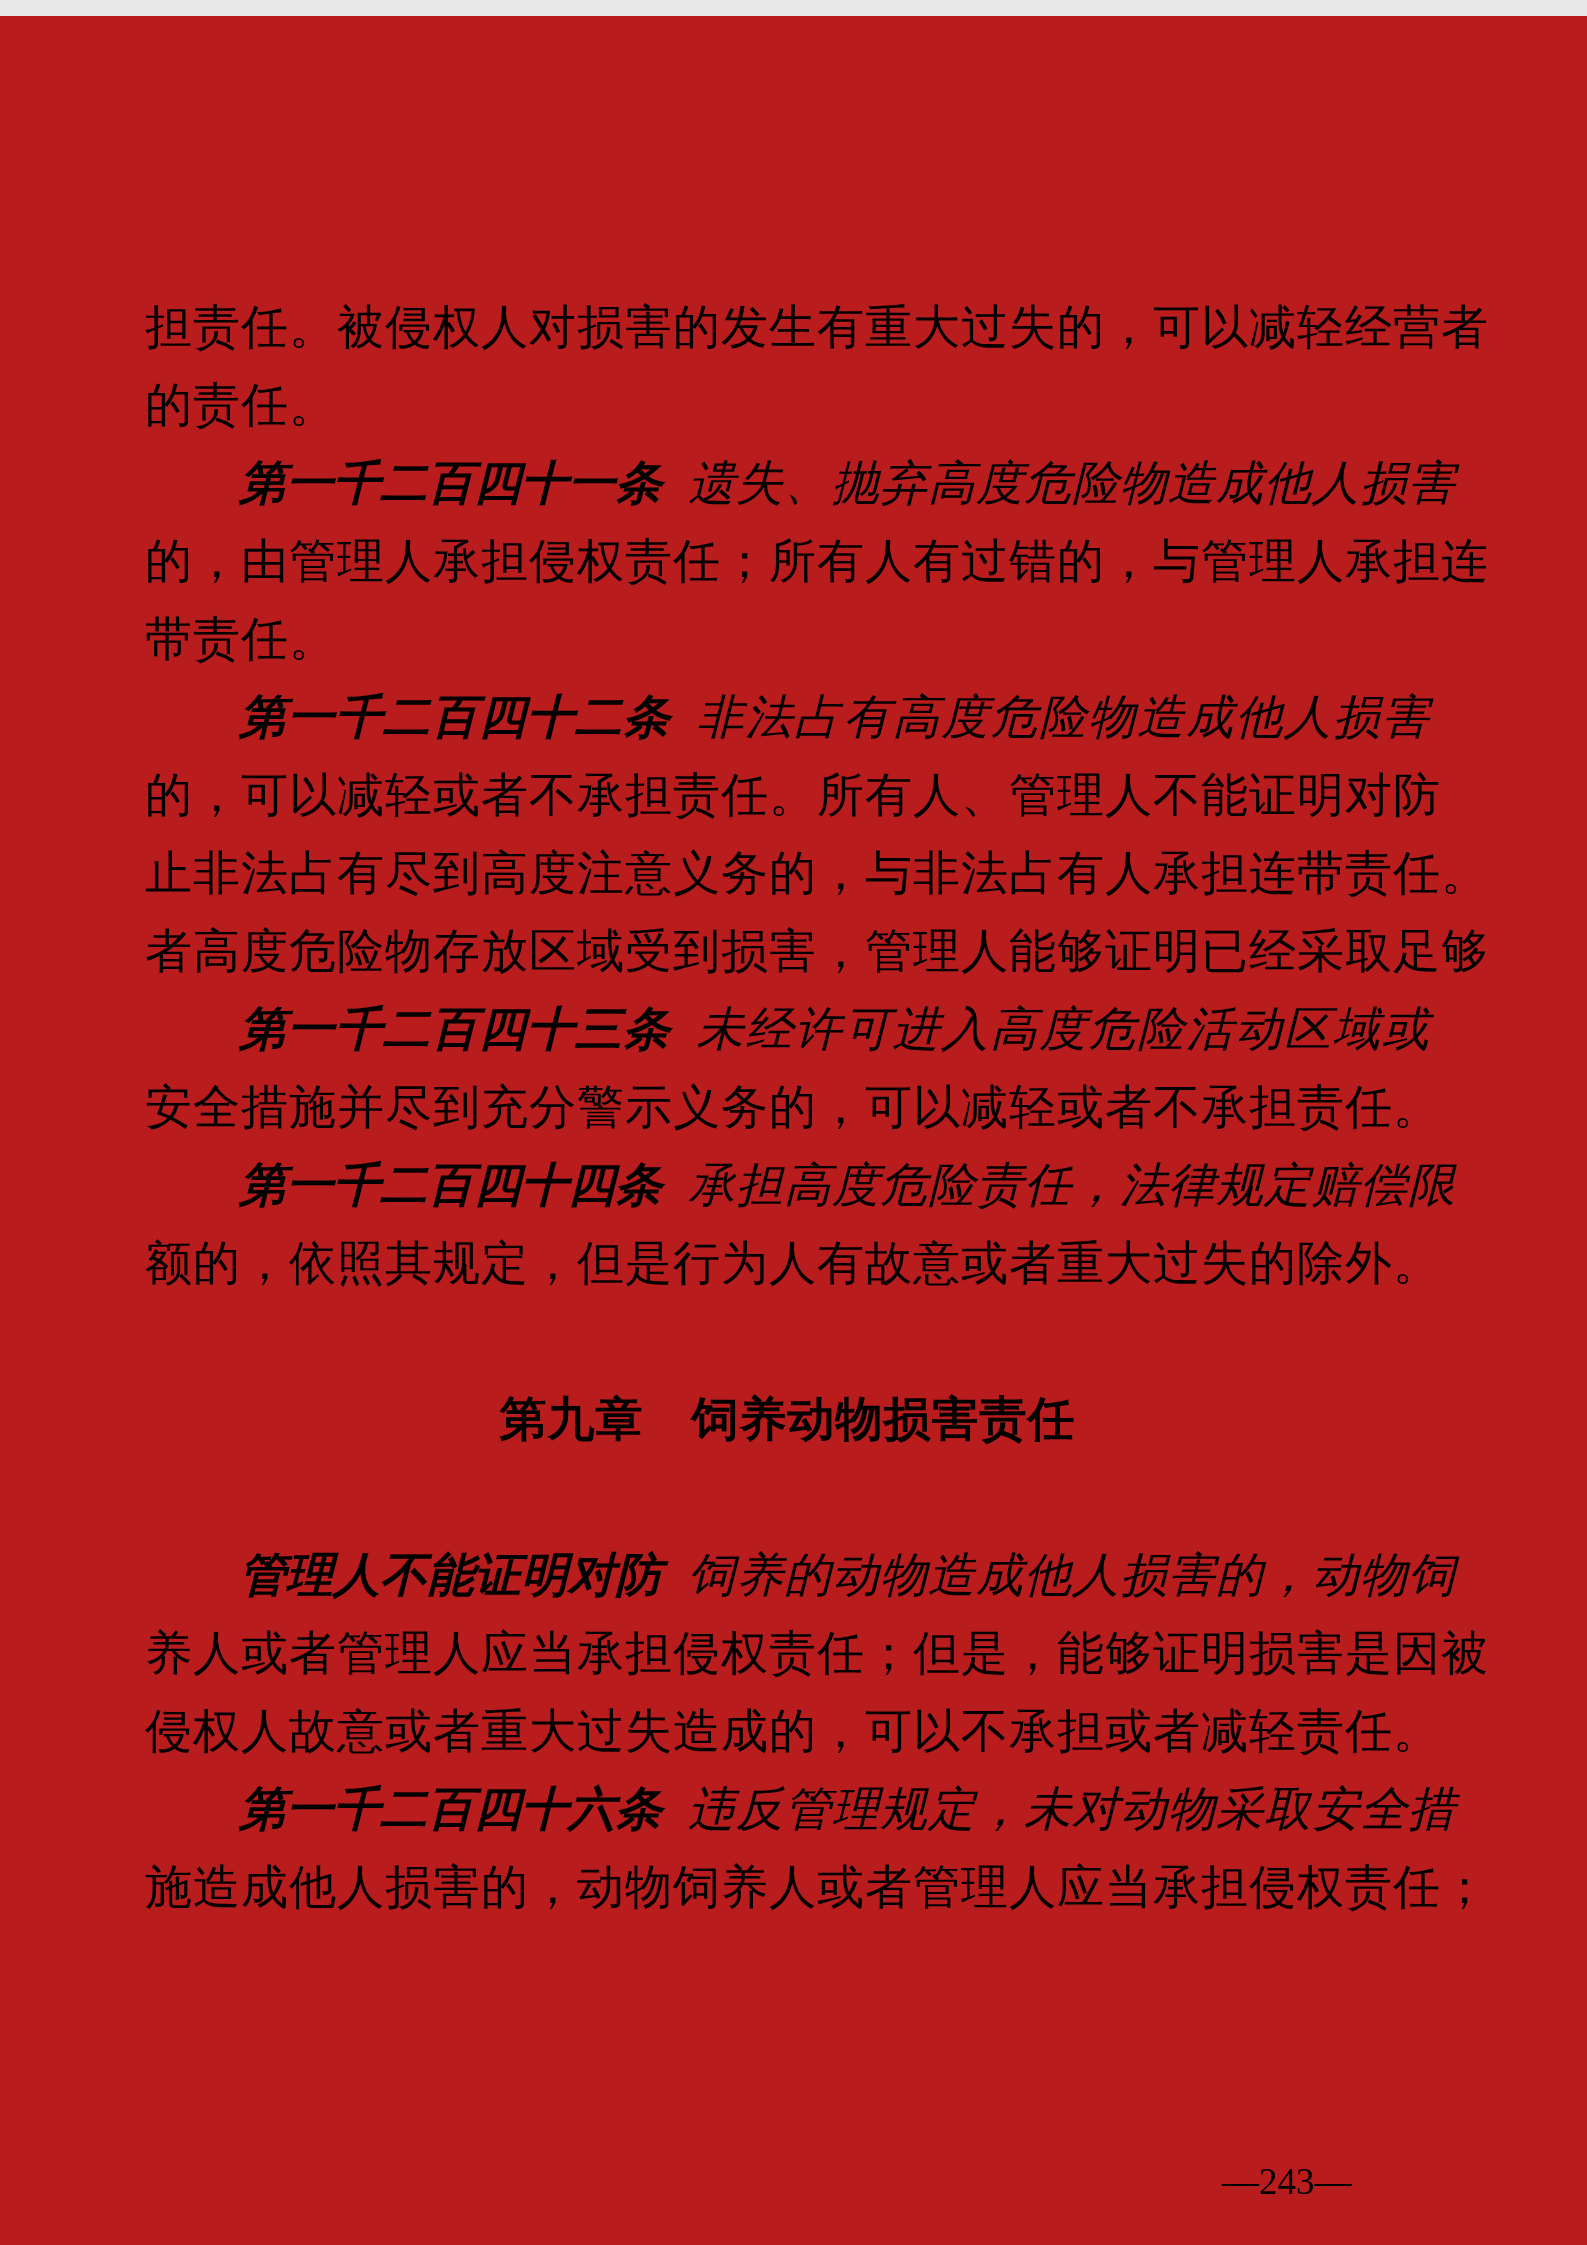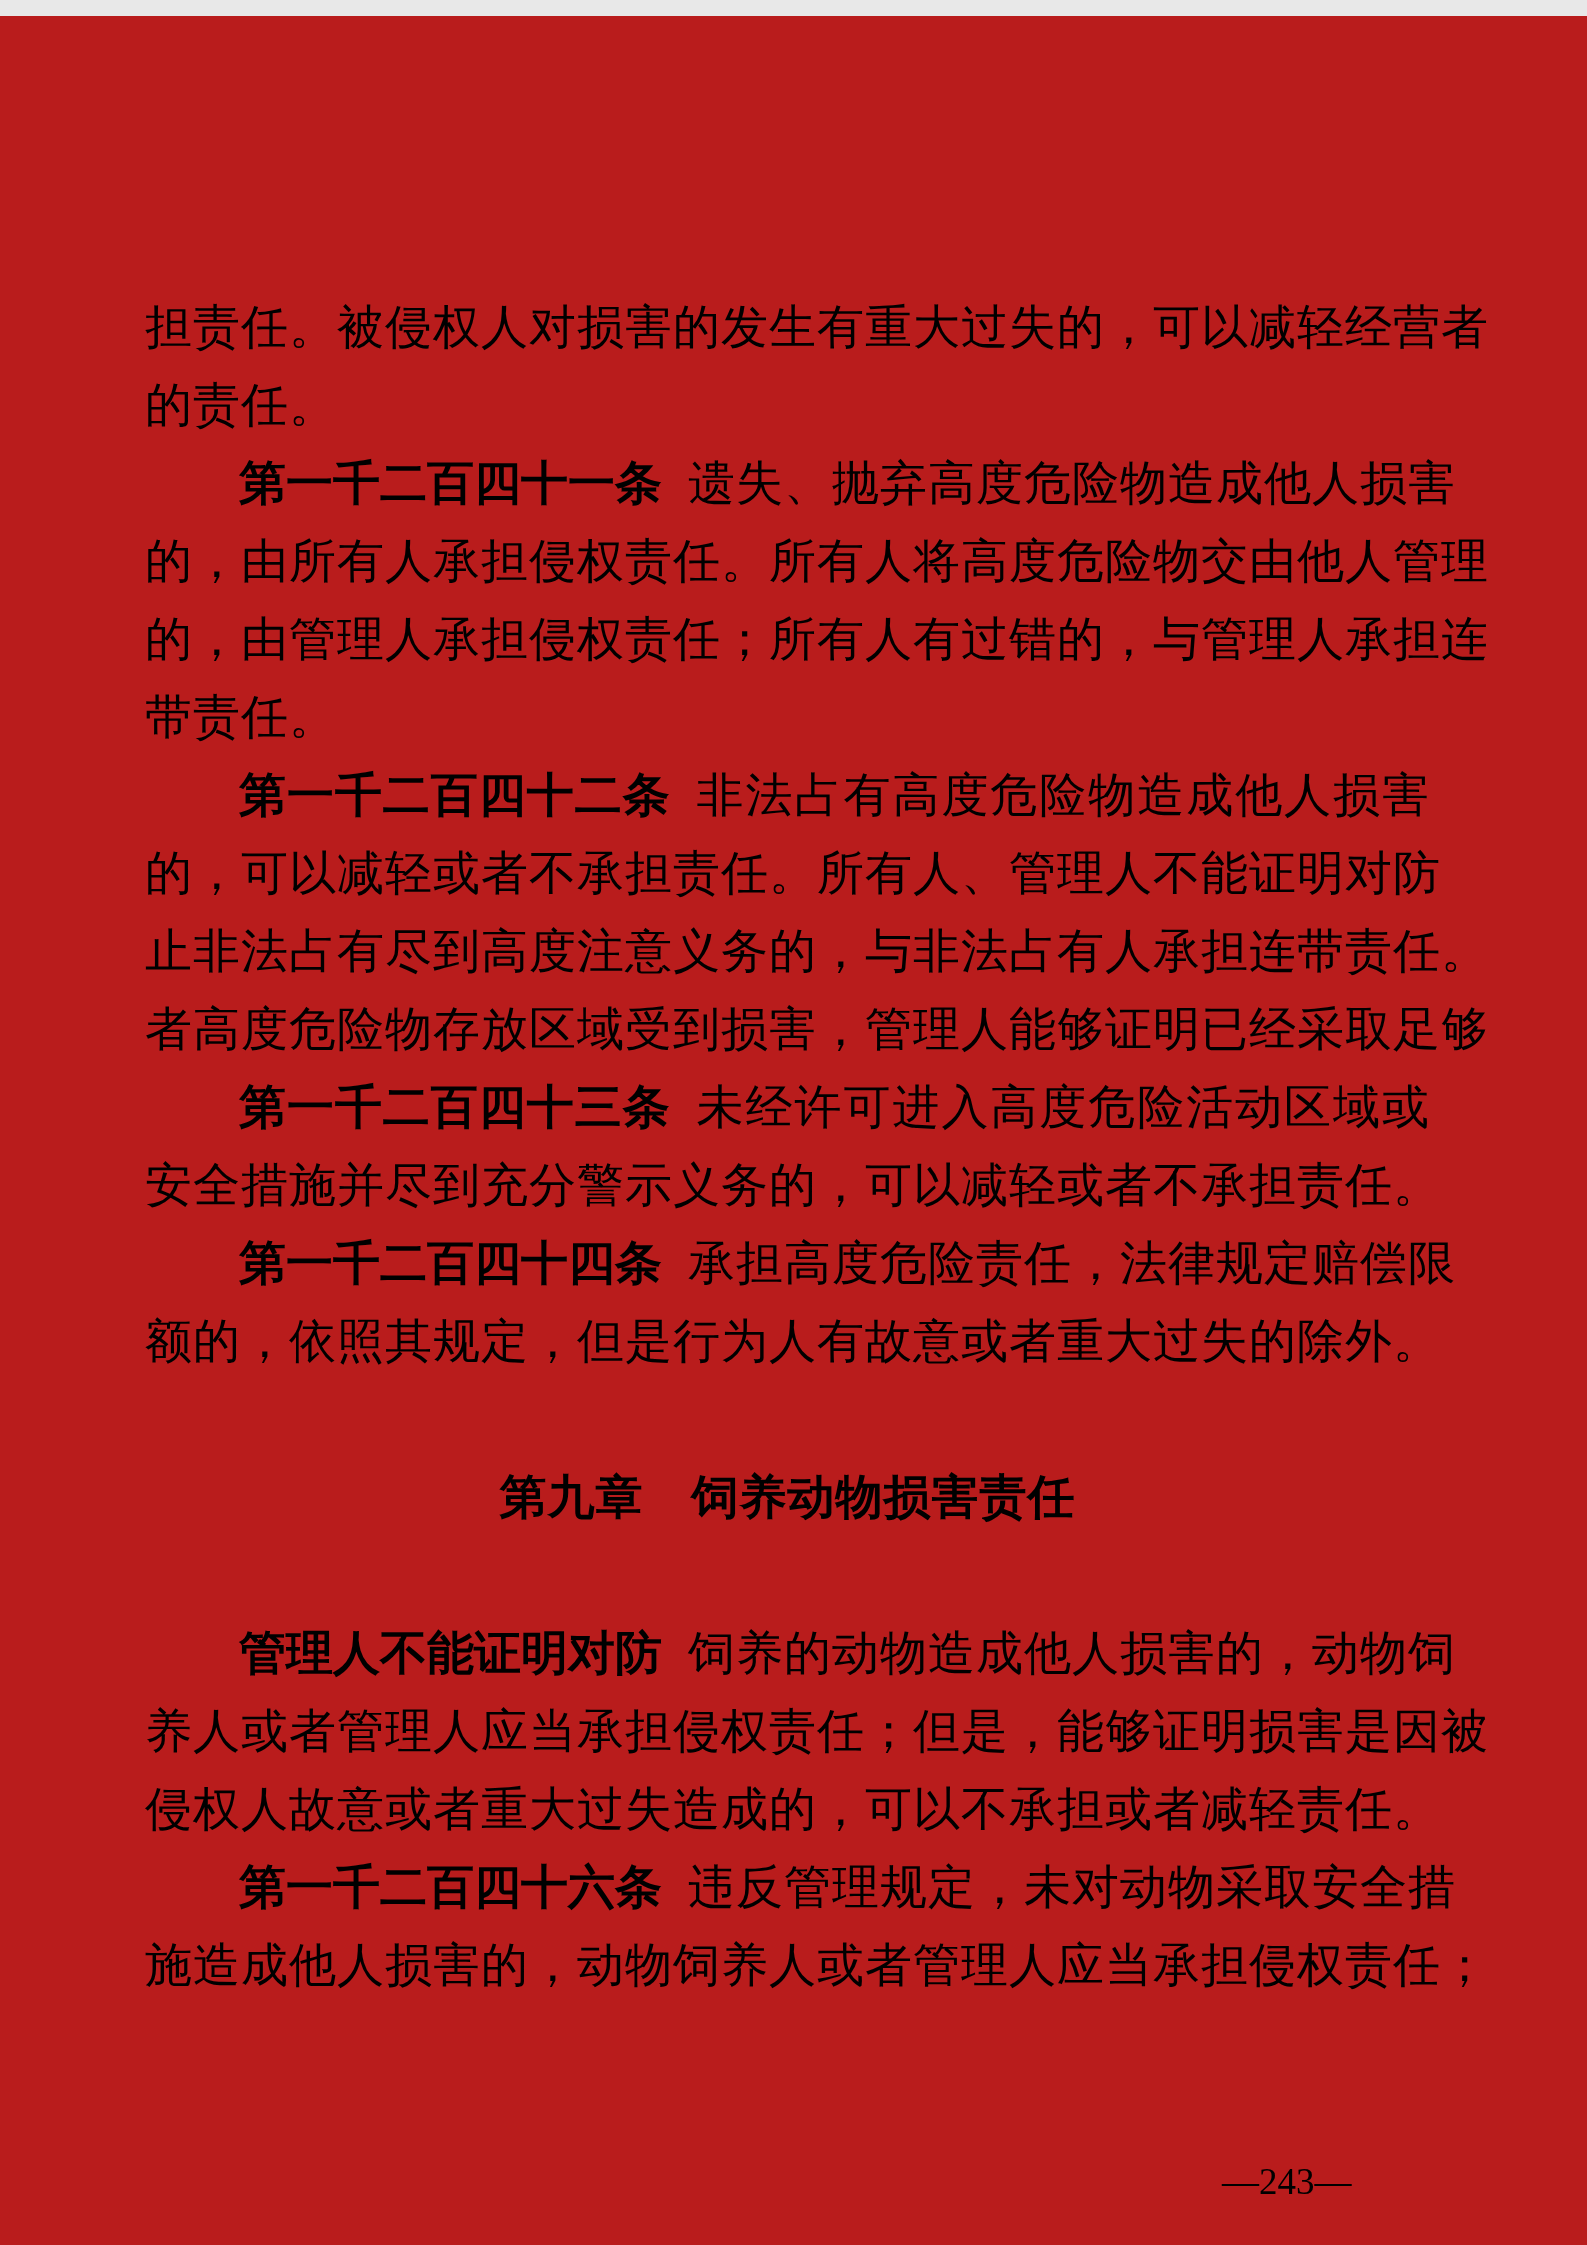--- a/index.html
+++ b/index.html
@@ -33,20 +33,21 @@
     text-align-last: justify;
     white-space: nowrap;
     color: #000000;
   }
   .line.para-end {
     text-align: right;
     text-align-last: left;
   }
   .line.indent {
     text-indent: 94px;
+    font-style: italic;
   }
   .art-num {
     font-family: "Liberation Sans", "DejaVu Sans", sans-serif;
     font-weight: 700;
     margin-right: 26px;
     letter-spacing: 0;
   }
   .spacer {
     height: 78px;
   }
@@ -77,21 +78,20 @@
 </head>
 <body>
 
 <div class="page">
   <div class="text-column">
 
     <div class="line">担责任。被侵权人对损害的发生有重大过失的，可以减轻经营者</div>
     <div class="line para-end">的责任。</div>
 
     <div class="line indent"><span class="art-num">第一千二百四十一条</span><span>遗失、抛弃高度危险物造成他人损害</span></div>
-    <div class="line">的，由所有人承担侵权责任。所有人将高度危险物交由他人管理</div>
     <div class="line">的，由管理人承担侵权责任；所有人有过错的，与管理人承担连</div>
     <div class="line para-end">带责任。</div>
 
     <div class="line indent"><span class="art-num">第一千二百四十二条</span><span>非法占有高度危险物造成他人损害</span></div>
     <div class="line">的，可以减轻或者不承担责任。所有人、管理人不能证明对防</div>
     <div class="line">止非法占有尽到高度注意义务的，与非法占有人承担连带责任。</div>
 
     <div class="line">者高度危险物存放区域受到损害，管理人能够证明已经采取足够</div>
     <div class="line indent"><span class="art-num">第一千二百四十三条</span><span>未经许可进入高度危险活动区域或</span></div>
     <div class="line">安全措施并尽到充分警示义务的，可以减轻或者不承担责任。</div>

